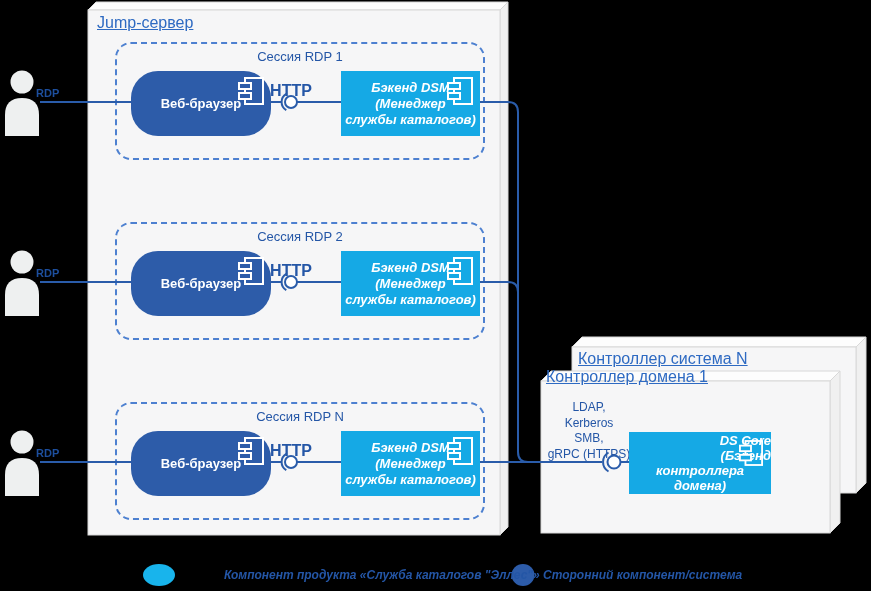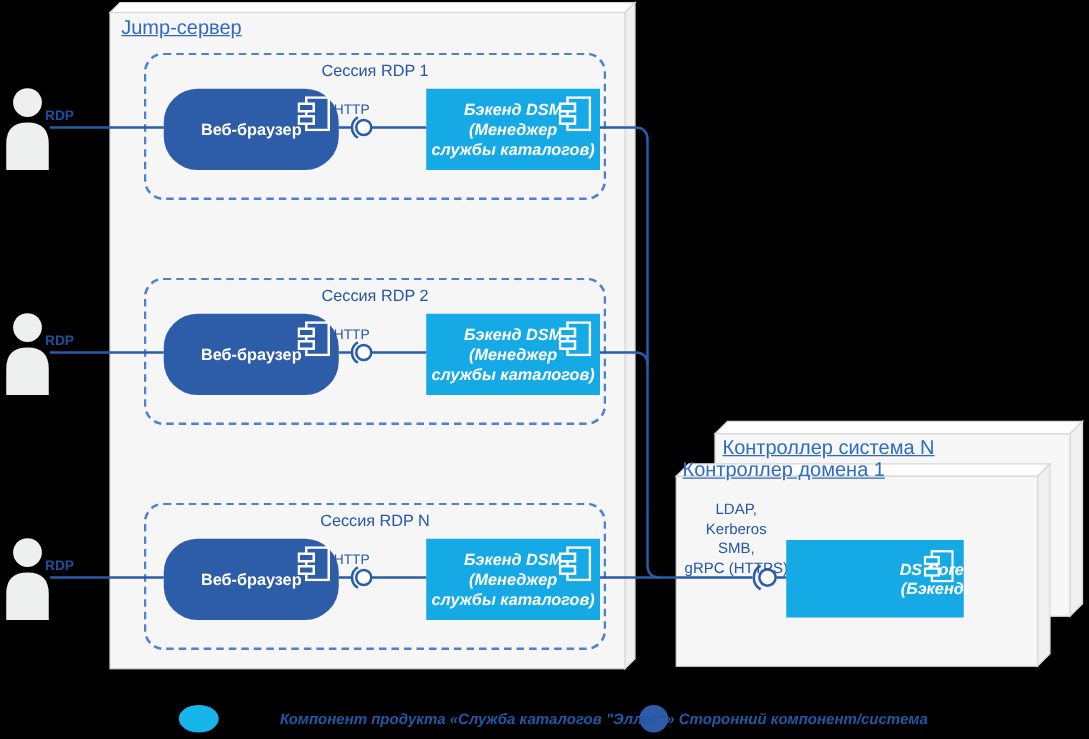--- a/index.html
+++ b/index.html
@@ -13,22 +13,22 @@
   .comp-box{position:absolute;display:flex;flex-direction:column;align-items:center;
             justify-content:center;color:#fff;font-size:13px;font-weight:bold;
             text-align:center;line-height:16px;box-sizing:border-box;}
   .comp-dark{background:#2d5ca9;border-radius:27px;}
   .comp-cyan{background:#15a9e5;font-style:italic;}
   .comp-icon{position:absolute;top:6px;right:7px;}
   .comp-icon .body{fill:none;stroke:#fff;stroke-width:2;}
   .comp-icon .tab{stroke:#fff;stroke-width:2;}
   .comp-dark .comp-icon .tab{fill:#2d5ca9;}
   .comp-cyan .comp-icon .tab{fill:#15a9e5;}
-  .http-label{position:absolute;left:267px;width:48px;
-              color:#2456a6;font-size:11px;font-weight:normal;}
+  .http-label{position:absolute;left:267px;width:48px;text-align:center;
+              color:#2456a6;font-size:16px;font-weight:bold;}
   .rdp-label{position:absolute;left:36px;width:40px;text-align:left;
              color:#1d4f9e;font-size:11px;font-weight:bold;}
   .person{position:absolute;left:3px;width:38px;height:66px;}
   .person path,.person circle{fill:#eef0f0;}
   .protocols{position:absolute;left:539px;top:400px;width:100px;text-align:center;
              color:#2456a6;font-size:12px;line-height:15.5px;}
   .legend-label{position:absolute;top:568px;color:#2456a6;font-size:12px;
                 font-weight:bold;font-style:italic;white-space:nowrap;}
 </style>
 </head>
@@ -168,20 +168,21 @@
 <div class="comp-box comp-cyan" style="left:629px;top:432px;width:142px;height:62px;line-height:15px;align-items:flex-end;">
   <span class="comp-icon" style="top:8px;right:8px;">
     <svg width="24" height="26" viewBox="0 0 26 28">
       <rect class="body" x="7" y="1" width="18" height="26"></rect>
       <rect class="tab" x="1" y="6" width="12" height="6"></rect>
       <rect class="tab" x="1" y="16" width="12" height="6"></rect>
     </svg>
   </span>
   <div>DS Core</div>
   <div>(Бэкенд</div>
+  <div>контроллера домена)</div>
 </div>
 
 <svg class="layer" width="871" height="591">
   <ellipse cx="159" cy="575" rx="16" ry="11" fill="#18b4ec"></ellipse>
   <ellipse cx="523" cy="575" rx="11.5" ry="11" fill="#2d5ca9"></ellipse>
 </svg>
 <div class="legend-label" style="left:224px;">Компонент продукта «Служба каталогов "Эллес"»</div>
 <div class="legend-label" style="left:543px;">Сторонний компонент/система</div>
 
 <svg class="layer" width="871" height="591">

